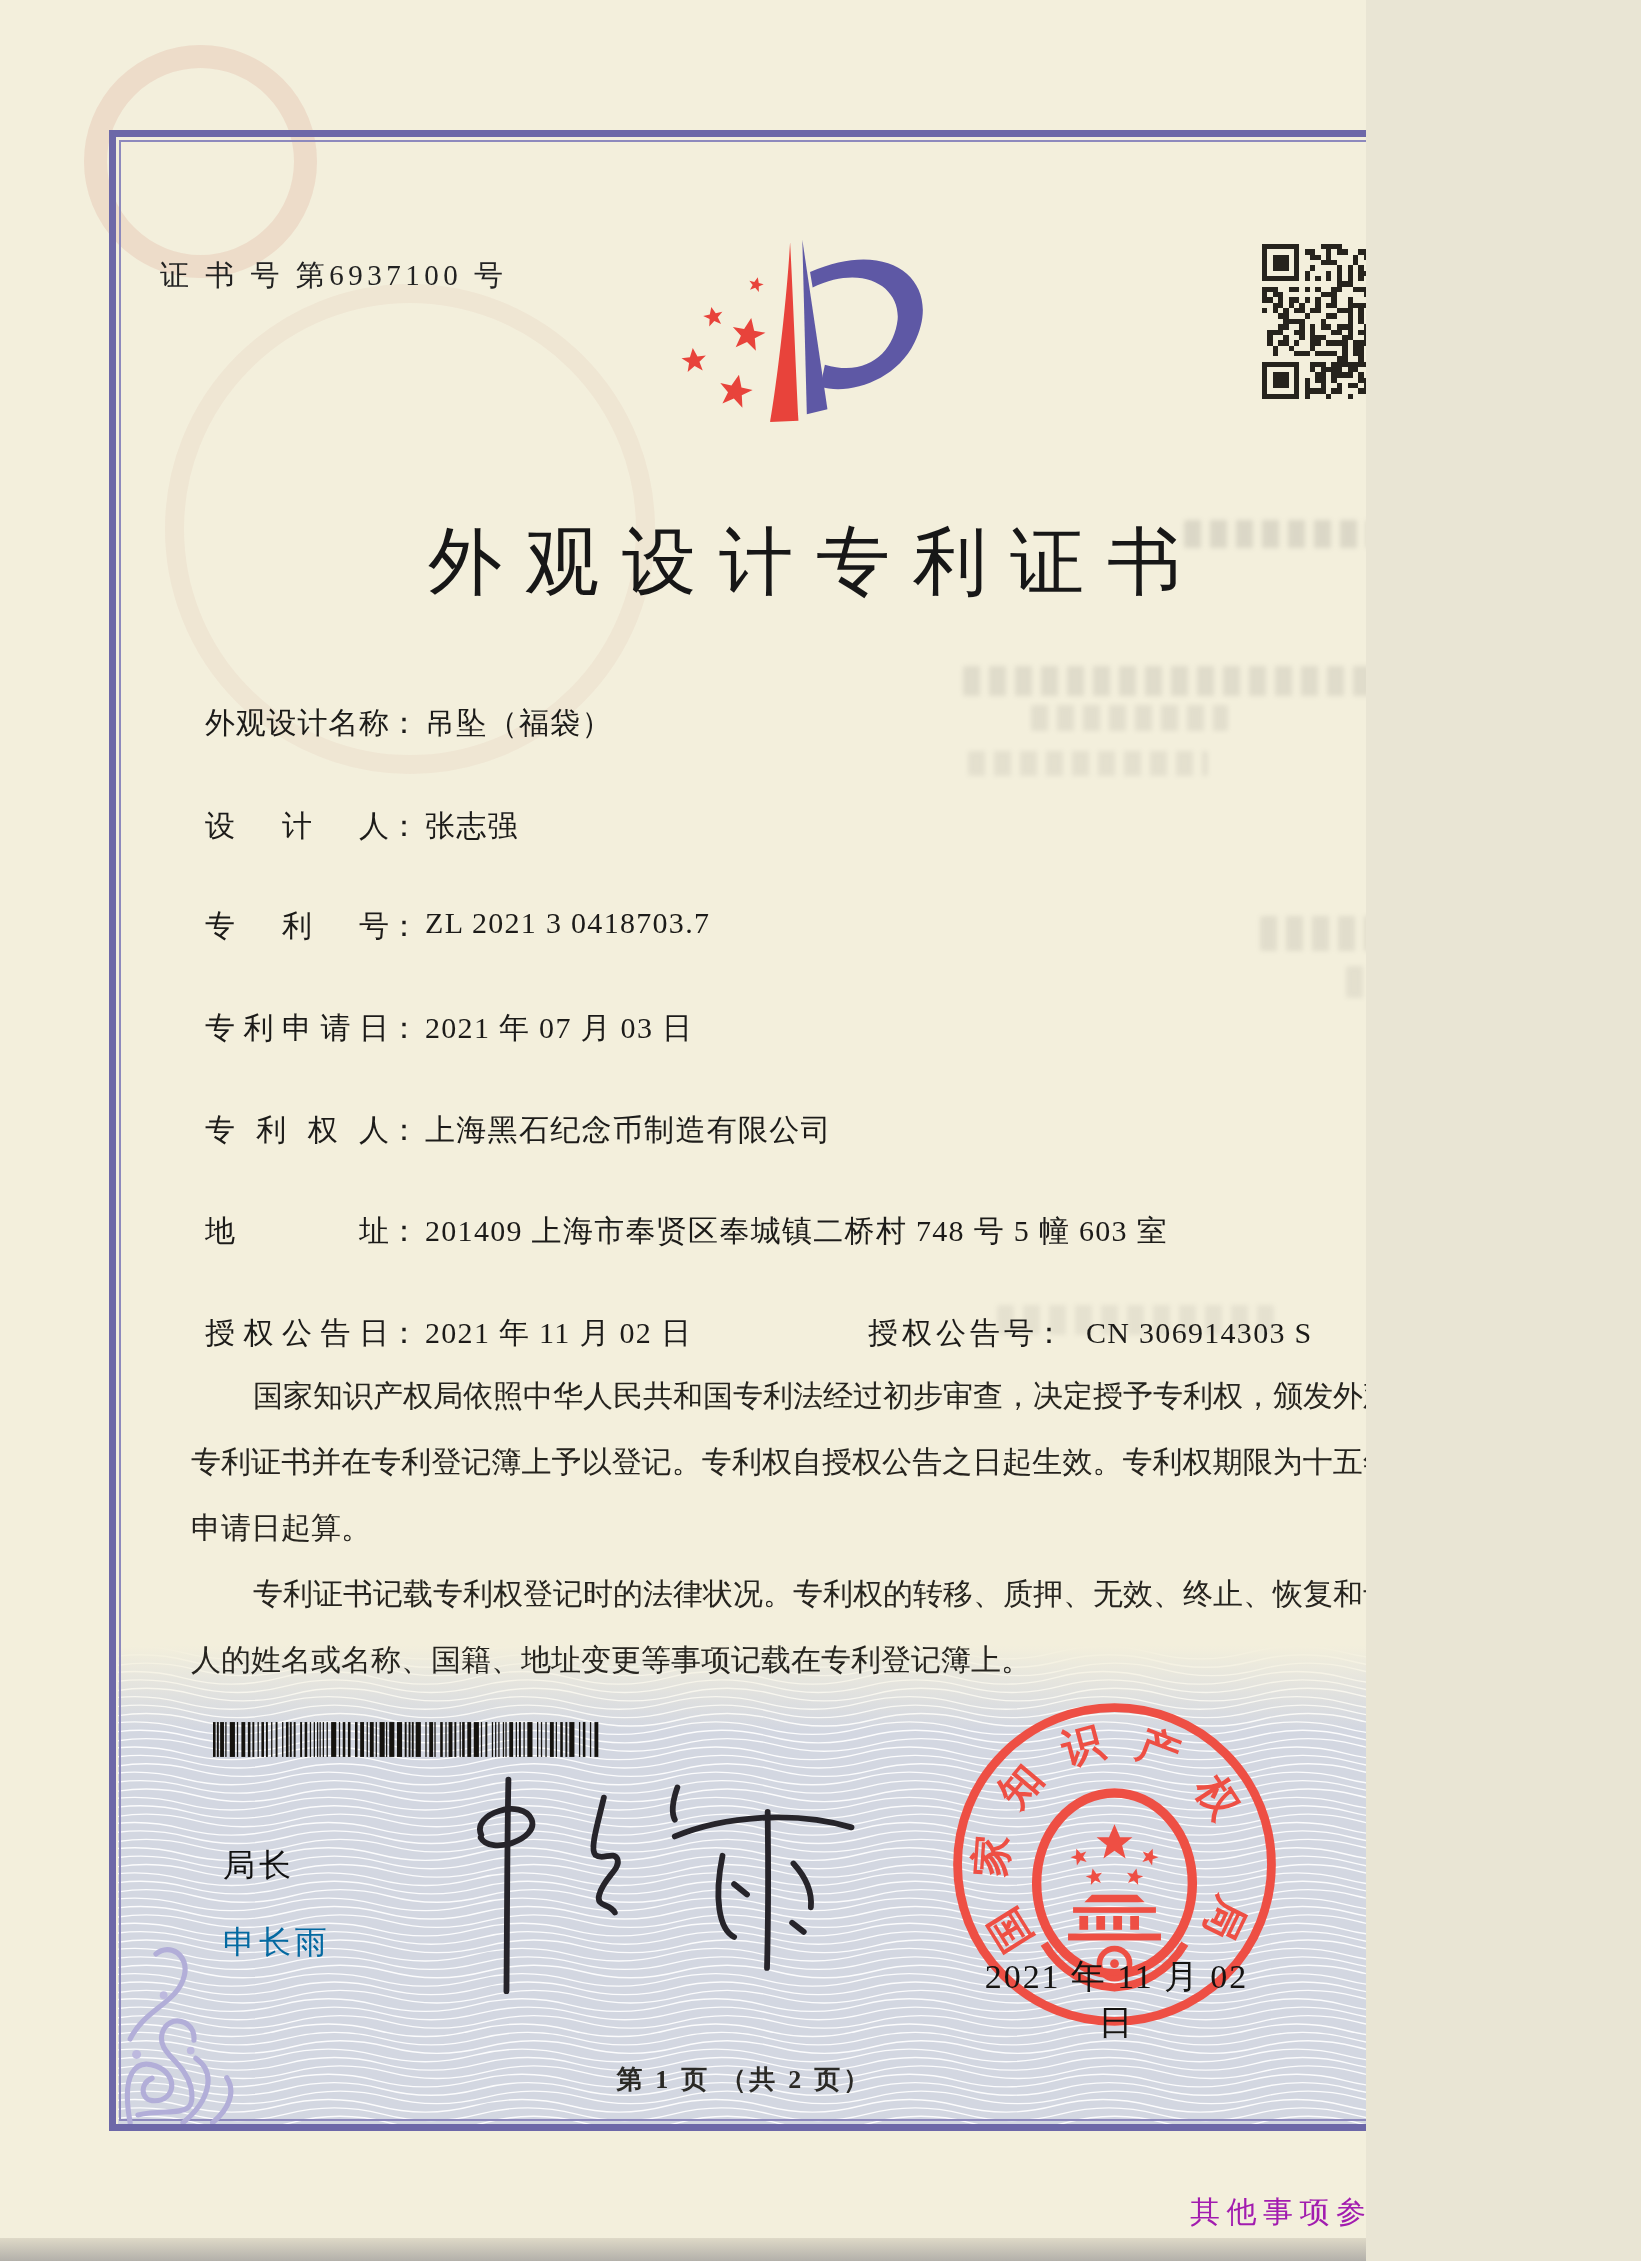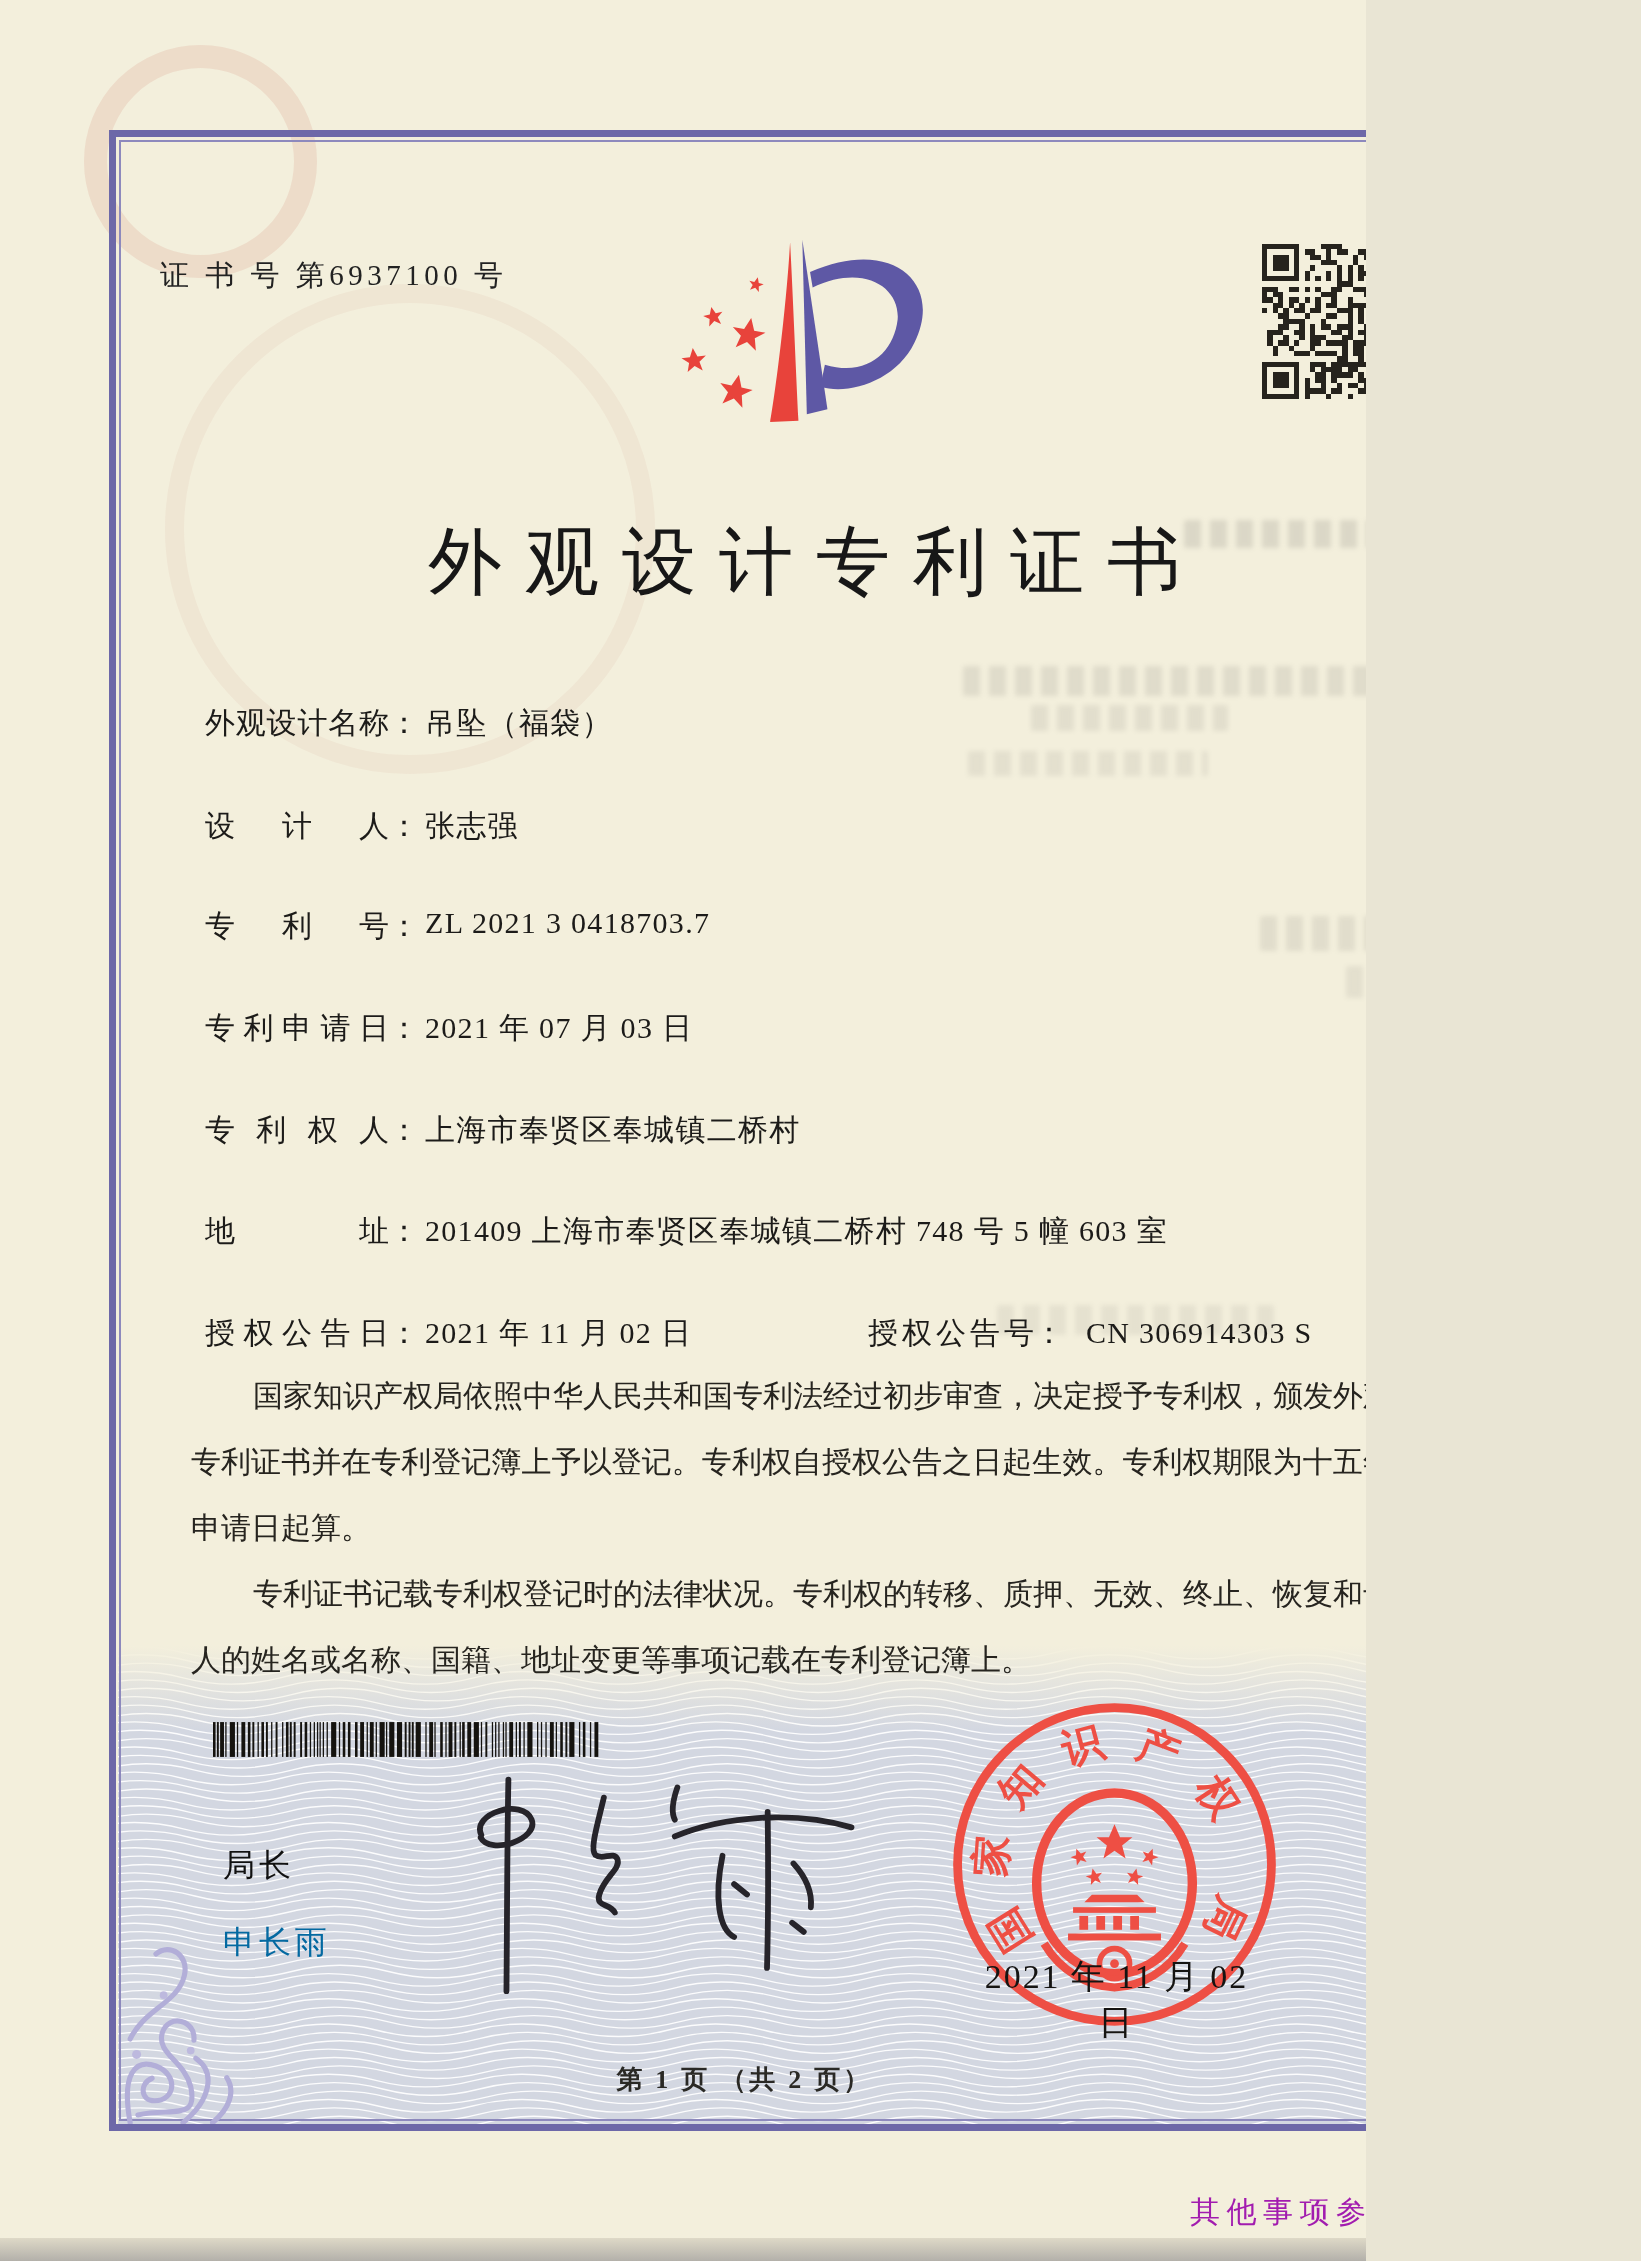--- a/index.html
+++ b/index.html
@@ -603,21 +603,21 @@
   <div class="abs row" style="top:806px;">
     <span class="lbl">设计人</span><span class="colon">：</span><span class="val">张志强</span>
   </div>
   <div class="abs row" style="top:906px;">
     <span class="lbl">专利号</span><span class="colon">：</span><span class="val">ZL 2021 3 0418703.7</span>
   </div>
   <div class="abs row" style="top:1008px;">
     <span class="lbl">专利申请日</span><span class="colon">：</span><span class="val">2021 年 07 月 03 日</span>
   </div>
   <div class="abs row" style="top:1110px;">
-    <span class="lbl">专利权人</span><span class="colon">：</span><span class="val">上海市奉贤区奉城镇二桥村</span>
+    <span class="lbl">专利权人</span><span class="colon">：</span><span class="val">上海黑石纪念币制造有限公司</span>
   </div>
   <div class="abs row" style="top:1211px;">
     <span class="lbl">地址</span><span class="colon">：</span><span class="val">201409 上海市奉贤区奉城镇二桥村 748 号 5 幢 603 室</span>
   </div>
   <div class="abs row" style="top:1313px;">
     <span class="lbl">授权公告日</span><span class="colon">：</span><span class="val">2021 年 11 月 02 日</span>
   </div>
   <div class="abs grant-no">
     <span class="lbl">授权公告号</span><span>：</span><span class="val" style="margin-left:22px;letter-spacing:1.3px;">CN 306914303 S</span>
   </div>

